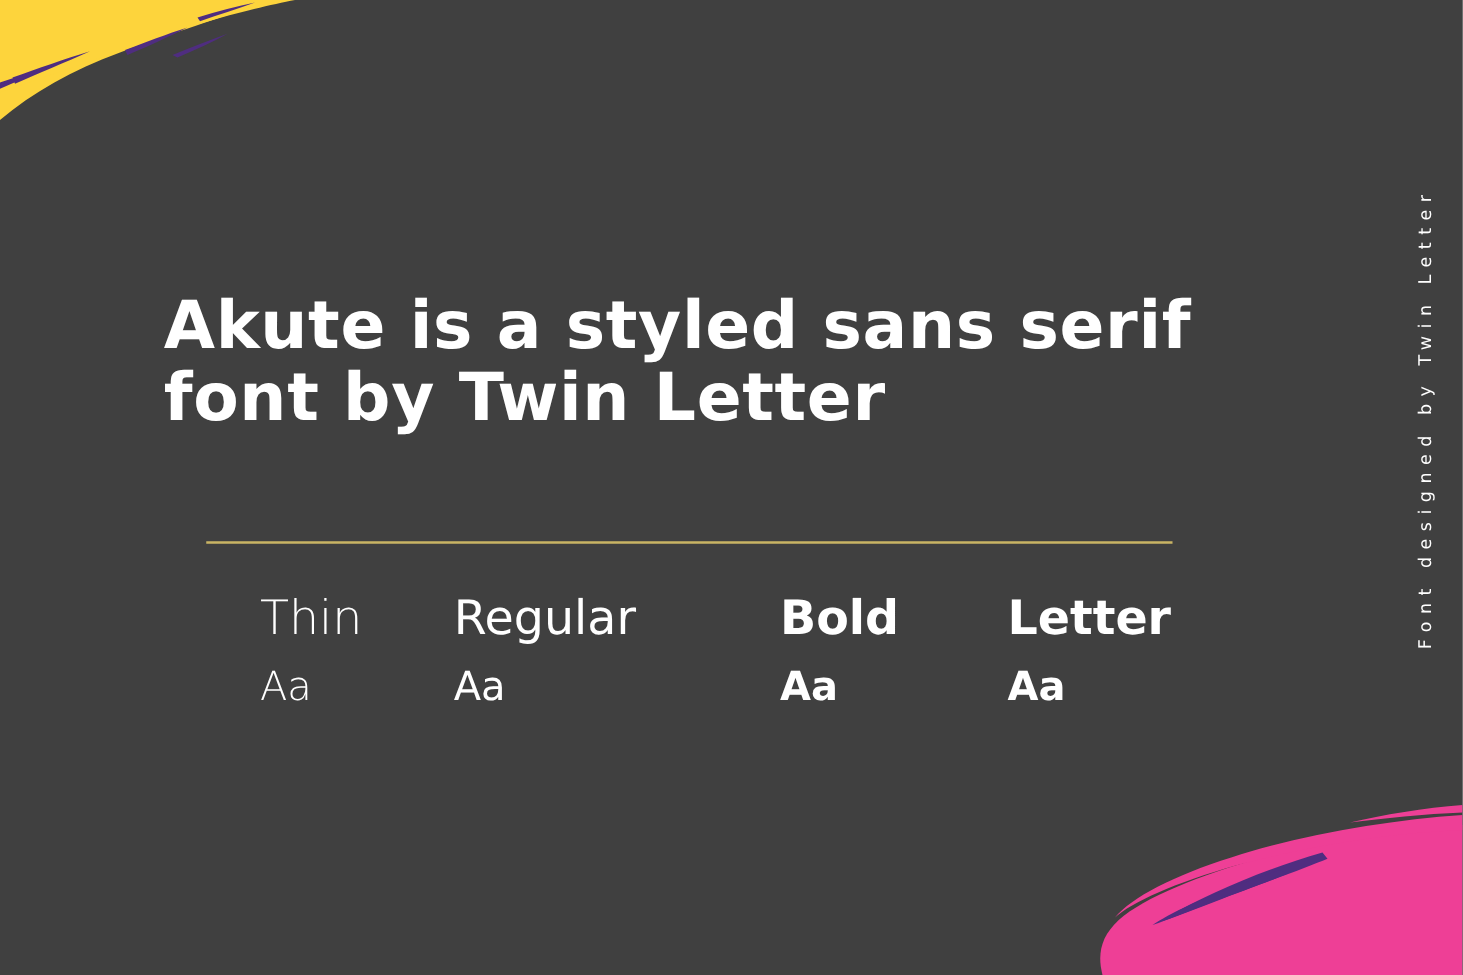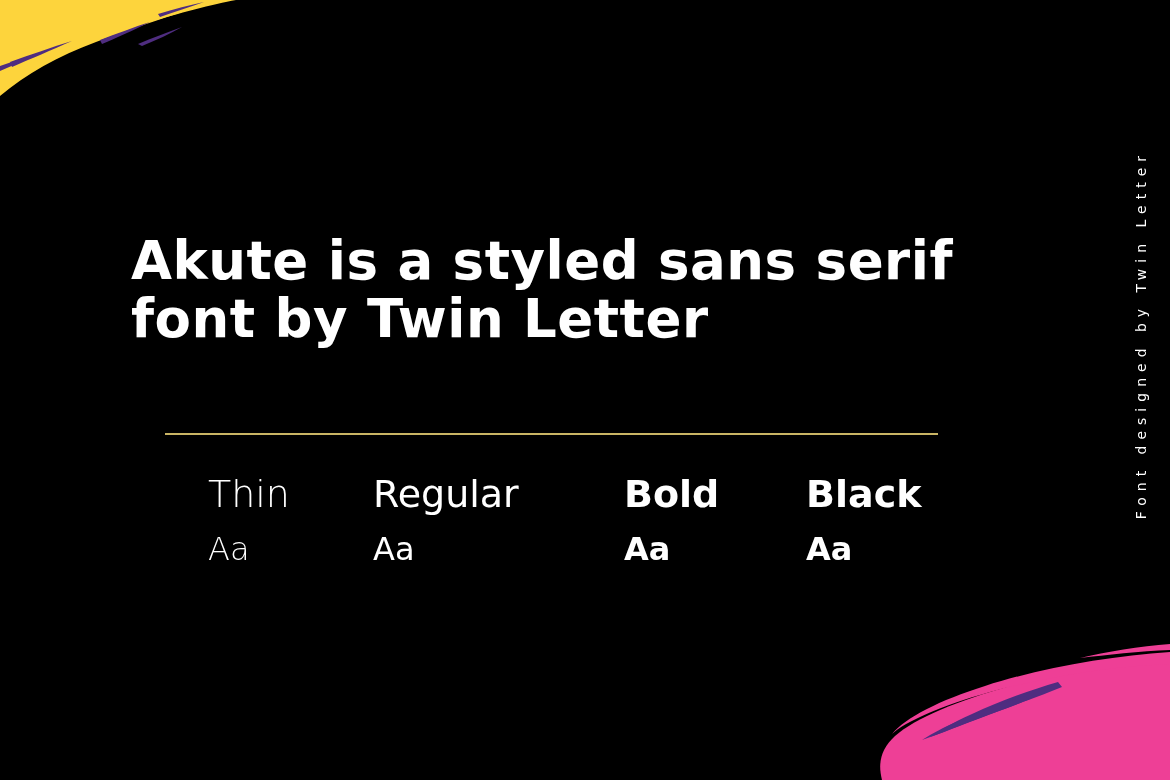--- a/index.html
+++ b/index.html
@@ -10,21 +10,21 @@
     width: 1170px;
     height: 780px;
     overflow: hidden;
     font-family: "DejaVu Sans", sans-serif;
   }
 
   #poster {
     position: relative;
     width: 1170px;
     height: 780px;
-    background: #000000;
+    background: #404040;
     overflow: hidden;
   }
 
   
   .brush-layer {
     position: absolute;
     left: 0;
     top: 0;
     width: 1170px;
     height: 780px;
@@ -89,21 +89,21 @@
     white-space: nowrap;
   }
   .weight-sample {
     font-size: 32px;
     line-height: 58px;
     white-space: nowrap;
   }
   .w-thin   { left: 208px; }
   .w-thin .weight-name,
   .w-thin .weight-sample   { font-weight: 300; }
-  .w-reg    { left: 373px; }
+  .w-reg    { left: 363px; }
   .w-reg .weight-name,
   .w-reg .weight-sample    { font-weight: 400; }
   .w-bold   { left: 624px; }
   .w-bold .weight-name,
   .w-bold .weight-sample   { font-weight: 700; }
   .w-black  { left: 806px; }
   .w-black .weight-name,
   .w-black .weight-sample  { font-weight: 900; }
 
   
@@ -173,21 +173,21 @@
       <div class="weight-name">Regular</div>
       <div class="weight-sample">Aa</div>
     </div>
 
     <div class="weight-col w-bold">
       <div class="weight-name">Bold</div>
       <div class="weight-sample">Aa</div>
     </div>
 
     <div class="weight-col w-black">
-      <div class="weight-name">Black</div>
+      <div class="weight-name">Letter</div>
       <div class="weight-sample">Aa</div>
     </div>
 
   </div>
 
   <div class="vertical-credit">
     <span>Font designed by Twin Letter</span>
   </div>
 
 </div>

